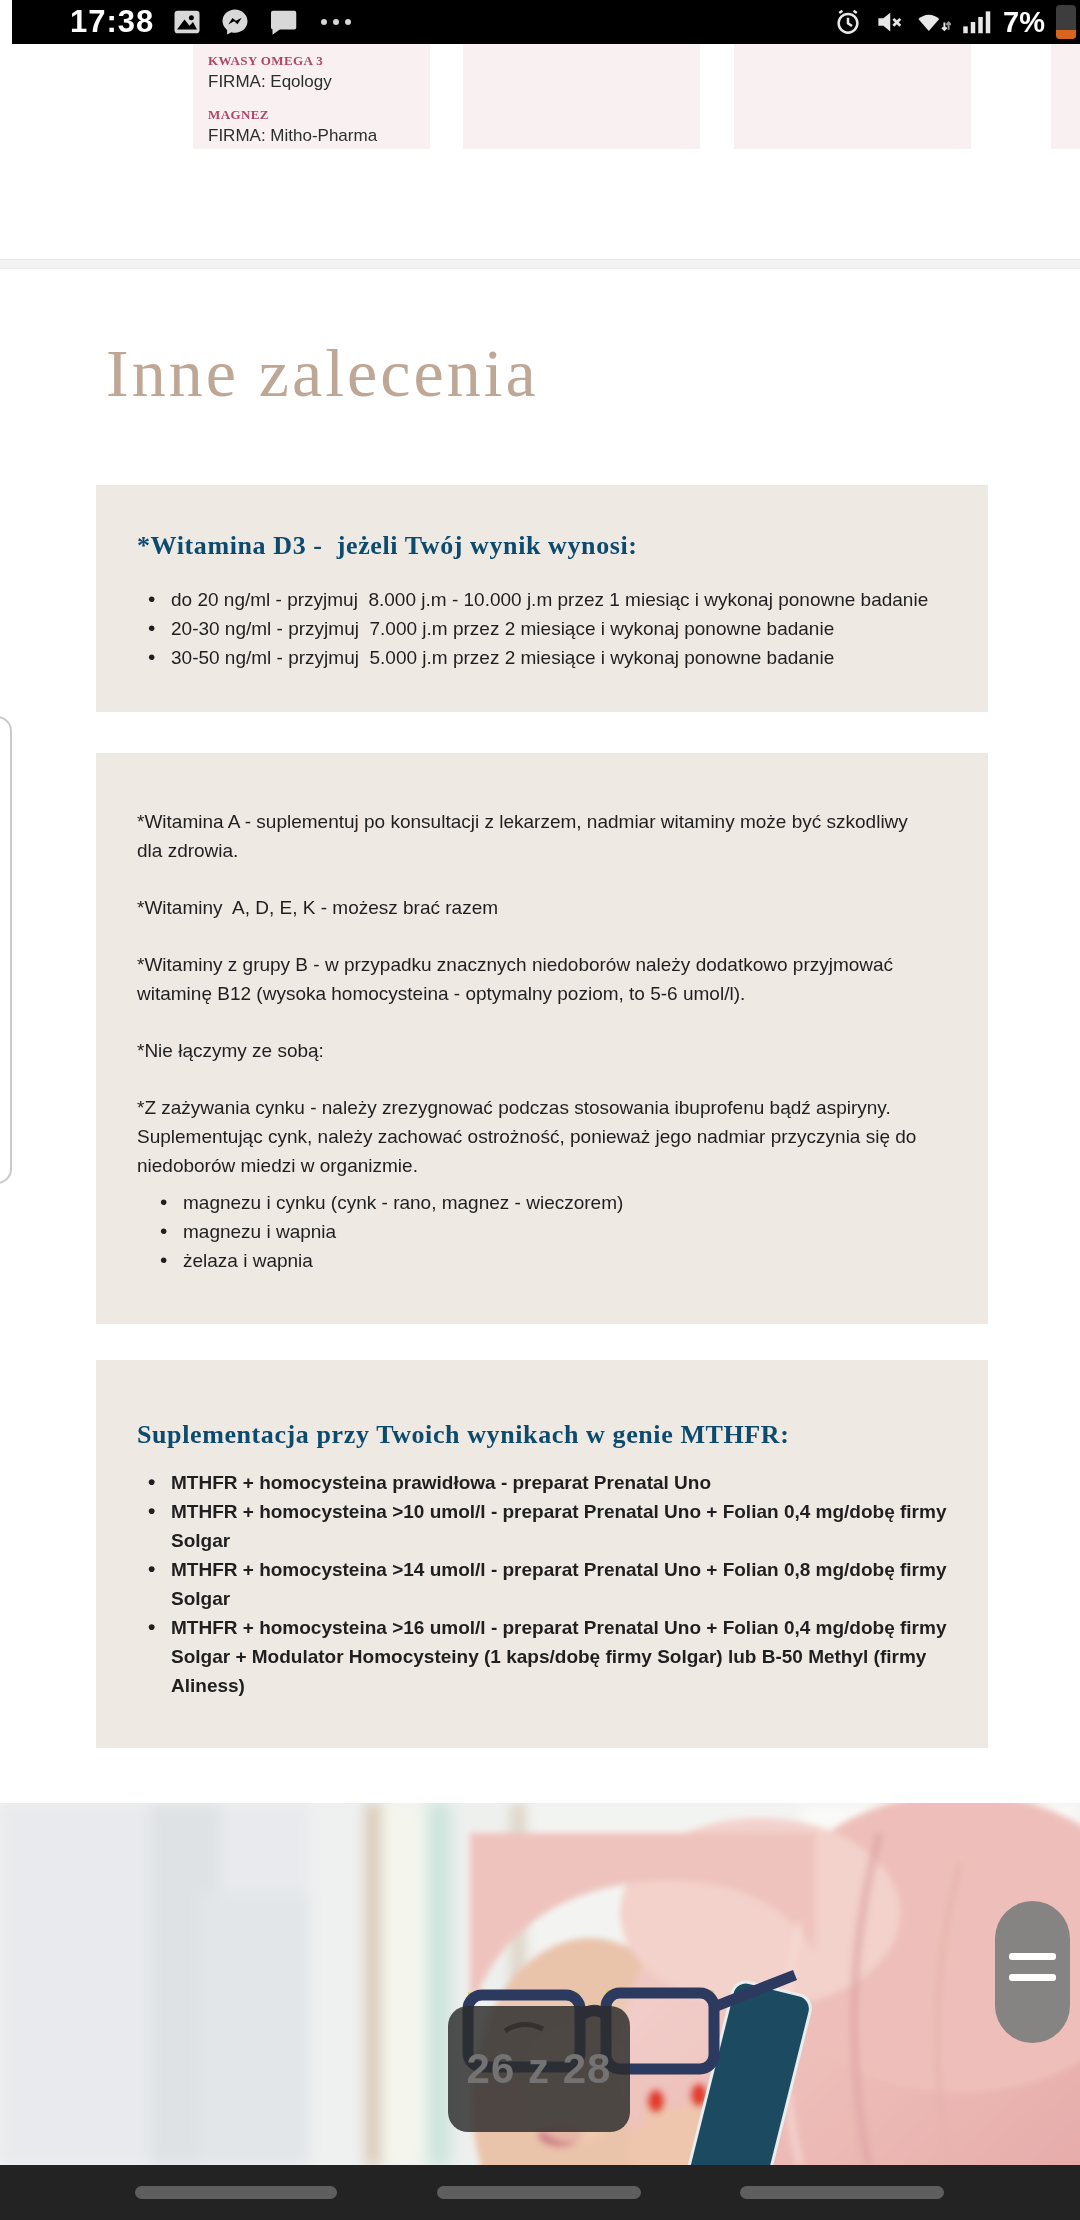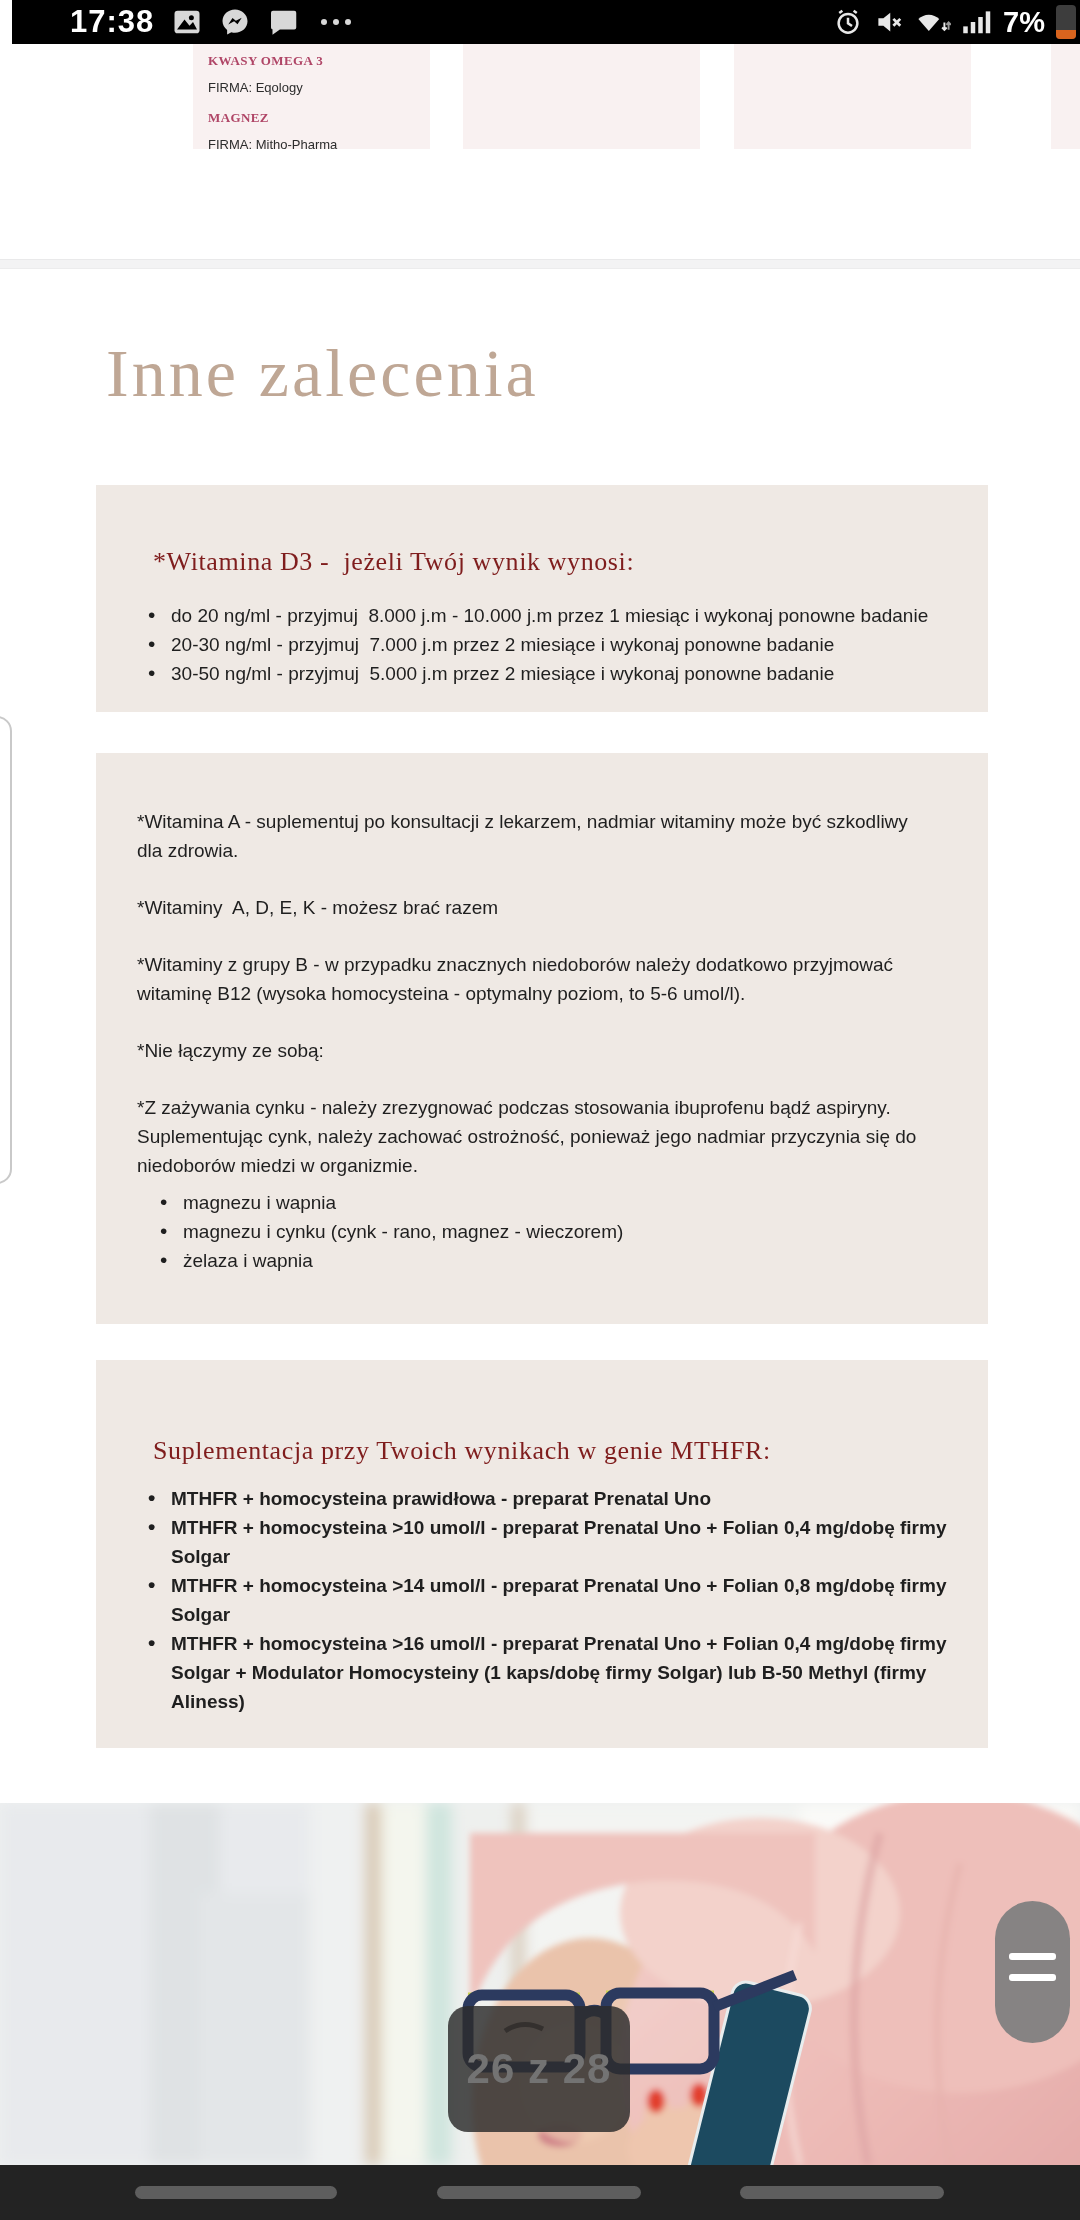--- a/index.html
+++ b/index.html
@@ -21,34 +21,34 @@
 
   
   .prev-page{position:absolute;top:44px;left:0;width:1080px;height:215px;background:#fff;}
   .pcard{position:absolute;top:0;height:105px;background:#f9f1f1;box-sizing:border-box;}
   .pcard1{left:193px;width:237px;padding:9px 0 0 15px;}
   .pcard2{left:463px;width:237px;}
   .pcard3{left:734px;width:237px;}
   .pcard4{left:1051px;width:29px;}
   .p-name{font-family:"Liberation Serif","DejaVu Serif",serif;font-weight:700;font-size:13px;
           color:#b04667;letter-spacing:.4px;}
-  .p-brand{font-size:13px;color:#2d2d2d;margin-top:11px;}
+  .p-brand{font-size:17px;color:#2d2d2d;margin-top:3px;}
   .p-gap{margin-top:15px;}
 
   .divider{position:absolute;top:259px;left:0;width:1080px;height:10px;background:#f3f3f4;
            border-top:1px solid #e9e9ea;border-bottom:1px solid #ececed;box-sizing:border-box;}
 
   
   .page-title{position:absolute;left:106px;top:334px;margin:0;
               font-family:"Liberation Serif","DejaVu Serif",serif;font-weight:500;
               font-size:68px;letter-spacing:3px;color:#bfa795;}
   .box{position:absolute;left:96px;width:892px;background:#efe9e4;color:#1f1f1f;
        box-sizing:border-box;padding-left:41px;padding-right:30px;overflow:hidden;}
-  .box h2{margin:16px;font-family:"Liberation Serif","DejaVu Serif",serif;font-size:26px;
-          font-weight:400;letter-spacing:.6px;color:#7f1d1d;white-space:pre-wrap;}
+  .box h2{margin:0;font-family:"Liberation Serif","DejaVu Serif",serif;font-size:26px;
+          font-weight:700;letter-spacing:.6px;color:#0c4a6e;white-space:pre-wrap;}
   .box ul{list-style:none;margin:24px 0 0 0;padding:0;}
   .box li{position:relative;padding-left:34px;font-size:19px;line-height:29px;white-space:pre-wrap;}
   .box li::before{content:"\2022";position:absolute;left:11px;top:-1px;font-size:21px;}
   .box p{margin:28px 0 0 0;font-size:19px;line-height:29px;white-space:pre-wrap;max-width:792px;}
   .box p:first-of-type{margin-top:0;}
   .box1{top:485px;height:227px;padding-top:46px;}
   .box2{top:753px;height:571px;padding-top:54px;}
   .box2 ul{margin:8px 0 0 12px;}
   .box3{top:1360px;height:388px;padding-top:60px;padding-right:20px;}
   .box3 ul{margin-top:18px;font-weight:bold;}
@@ -156,22 +156,22 @@
       </ul>
     </section>
 
     <section class="box box2">
       <p>*Witamina A - suplementuj po konsultacji z lekarzem, nadmiar witaminy może być szkodliwy dla zdrowia.</p>
       <p>*Witaminy  A, D, E, K - możesz brać razem</p>
       <p>*Witaminy z grupy B - w przypadku znacznych niedoborów należy dodatkowo przyjmować witaminę B12 (wysoka homocysteina - optymalny poziom, to 5-6 umol/l).</p>
       <p>*Nie łączymy ze sobą:</p>
       <p>*Z zażywania cynku - należy zrezygnować podczas stosowania ibuprofenu bądź aspiryny. Suplementując cynk, należy zachować ostrożność, ponieważ jego nadmiar przyczynia się do niedoborów miedzi w organizmie.</p>
       <ul>
+        <li>magnezu i cynku (cynk - rano, magnez - wieczorem)</li>
         <li>magnezu i wapnia</li>
-        <li>magnezu i cynku (cynk - rano, magnez - wieczorem)</li>
         <li>żelaza i wapnia</li>
       </ul>
     </section>
 
     <section class="box box3">
       <h2>Suplementacja przy Twoich wynikach w genie MTHFR:</h2>
       <ul>
         <li>MTHFR + homocysteina prawidłowa - preparat Prenatal Uno</li>
         <li>MTHFR + homocysteina &gt;10 umol/l - preparat Prenatal Uno + Folian 0,4 mg/dobę firmy Solgar</li>
         <li>MTHFR + homocysteina &gt;14 umol/l - preparat Prenatal Uno + Folian 0,8 mg/dobę firmy Solgar</li>

